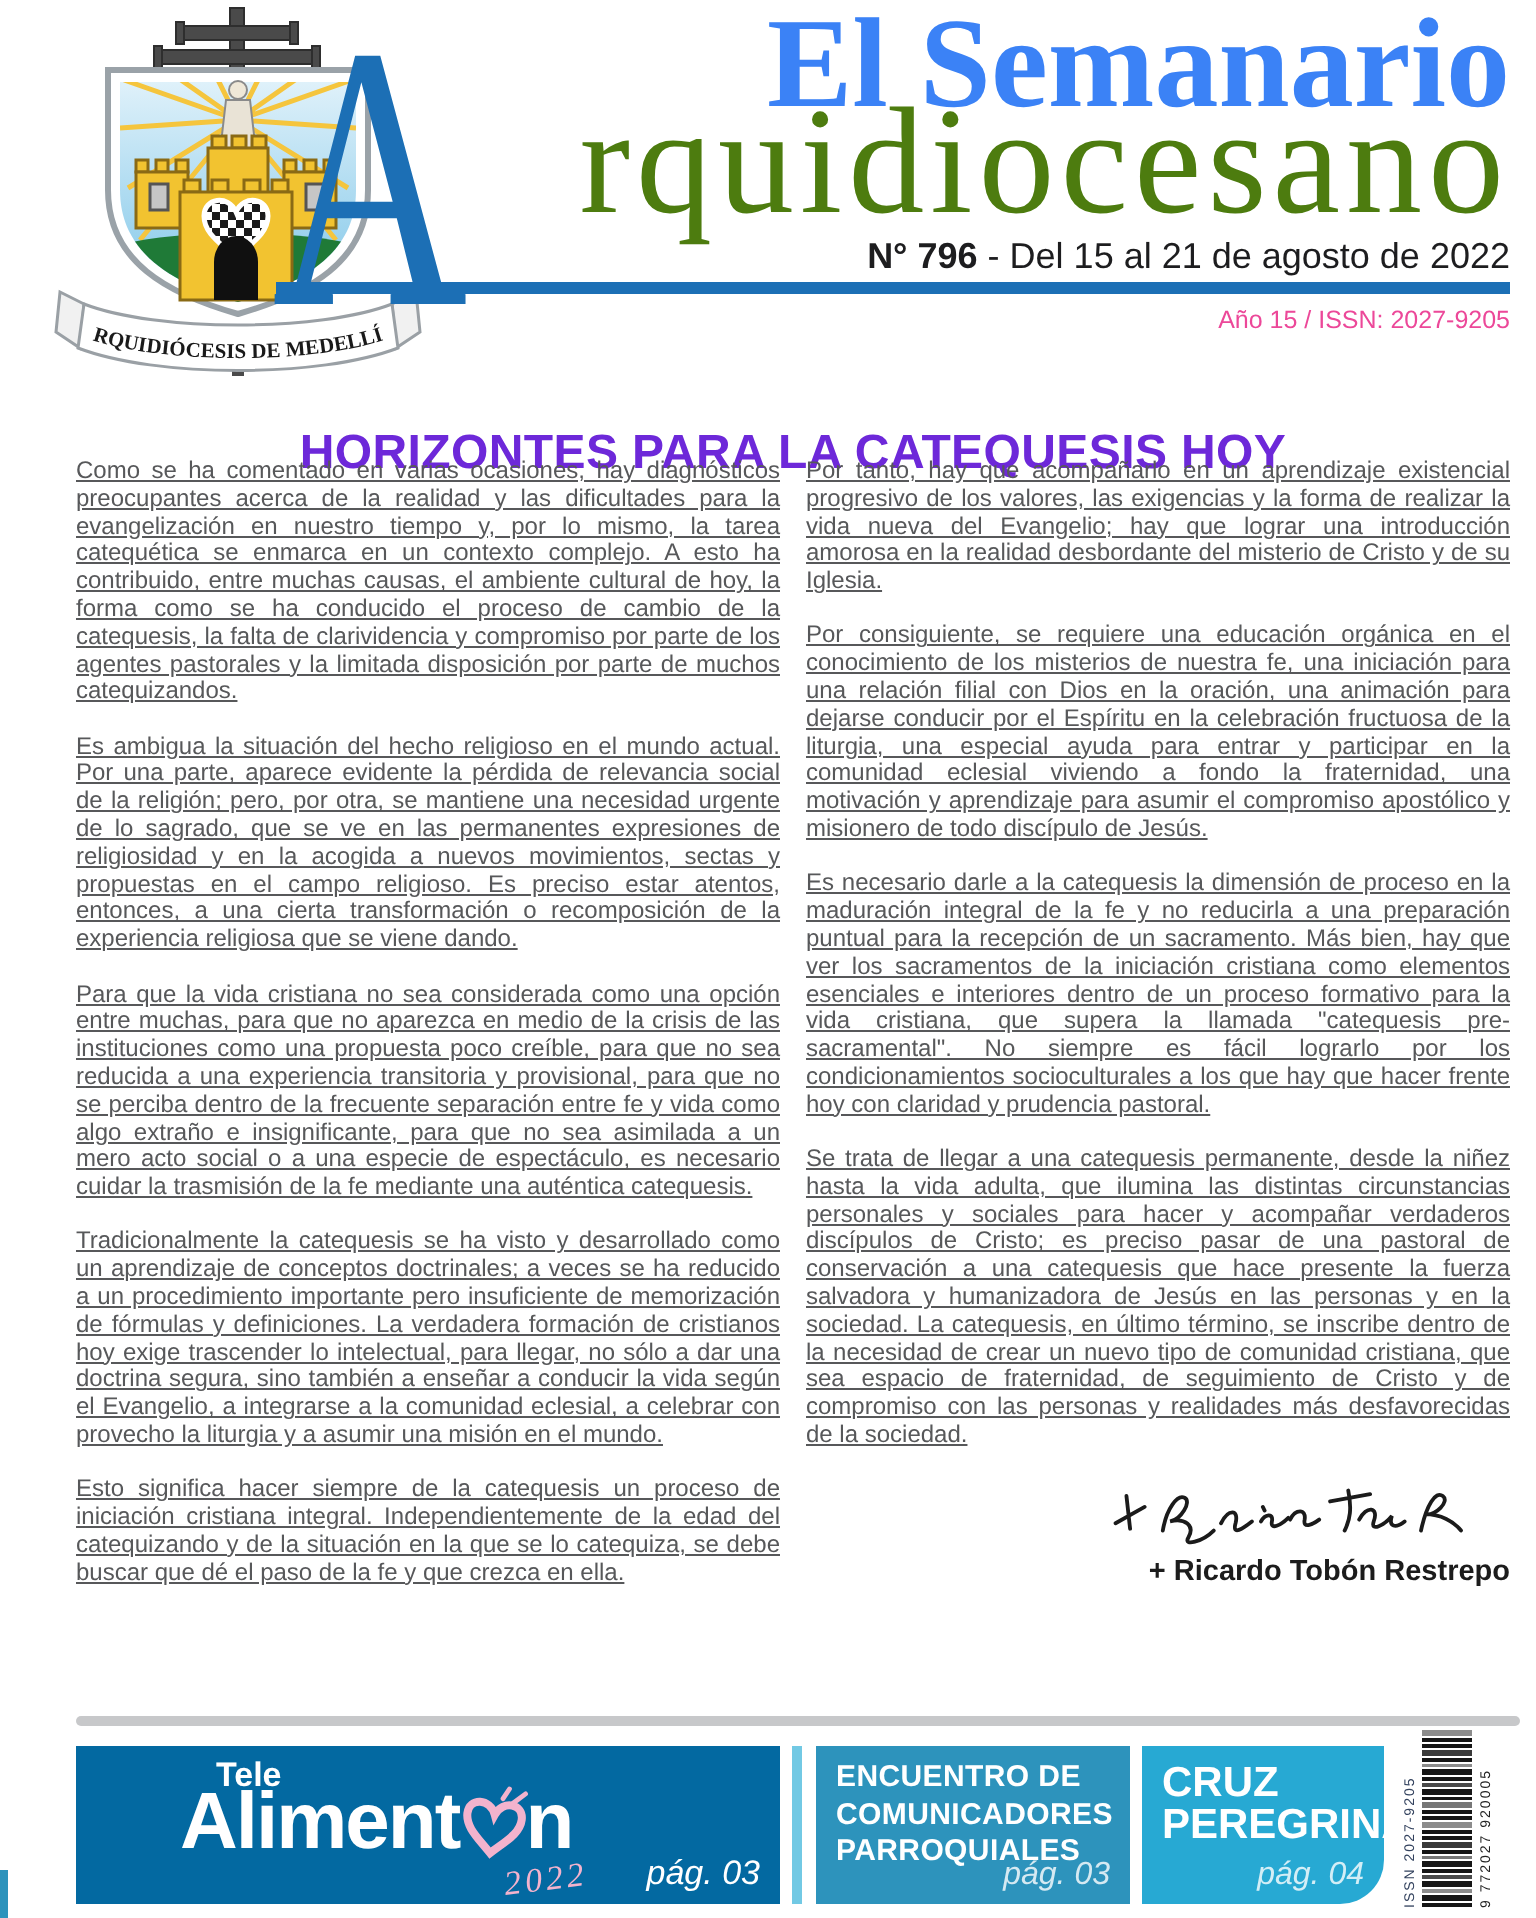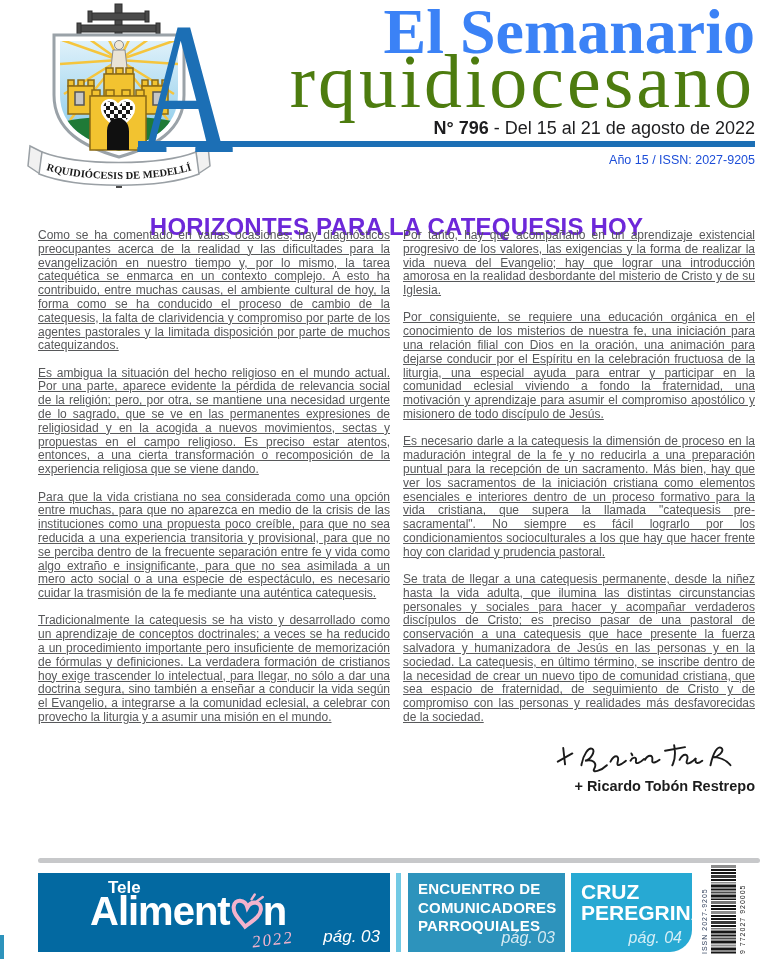--- a/index.html
+++ b/index.html
@@ -12,21 +12,21 @@
          font-size:188px;line-height:1;color:#1C6FB5;transform:scaleX(.72);
          transform-origin:left top;}
   .title-red{position:absolute;right:13px;top:0;font-family:"Liberation Serif",serif;
          font-weight:bold;font-size:64px;line-height:1;color:#3b82f6;white-space:nowrap;}
   .title-blue{position:absolute;right:13px;top:43px;font-family:"Liberation Serif",serif;
          font-size:76px;line-height:1;color:#4d7c0f;letter-spacing:3px;white-space:nowrap;}
   .issue-line{position:absolute;right:13px;top:118px;font-size:18px;color:#1d1d1f;
          white-space:nowrap;}
   .issue-line b{font-weight:bold;margin-top:28px;}
   .blue-rule{position:absolute;left:138px;right:13px;top:141px;height:6px;background:#1C6FB5;}
-  .edition-info{position:absolute;right:13px;top:153px;font-size:12.5px;color:#1d4ed8;}
+  .edition-info{position:absolute;right:13px;top:153px;font-size:12.5px;color:#ec4899;}
 
   
   .headline{position:absolute;left:38px;width:717px;top:197px;text-align:center;
          font-size:24px;font-weight:bold;color:#6d28d9;letter-spacing:.2px;}
   .columns{position:absolute;left:38px;top:229px;width:717px;display:flex;gap:13px;}
   .col{width:352px;font-size:12px;line-height:13.8px;color:#57585A;text-align:justify;}
   .col p{margin:0 0 13.5px;text-decoration:underline;}
   .signature{margin-top:8px;text-align:right;color:#1e1e1e;}
   .signature .scrawl{display:block;margin-left:auto;margin-right:2px;}
   .sig-name,.sig-role{font-weight:bold;font-size:14.5px;line-height:17px;color:#1c1c1c;}
@@ -145,20 +145,21 @@
   <div class="edition-info">Año 15 / ISSN: 2027-9205</div>
 
   <h1 class="headline">HORIZONTES PARA LA CATEQUESIS HOY</h1>
 
   <div class="columns">
     <div class="col">
         <p>Como se ha comentado en varias ocasiones, hay diagnósticos preocupantes acerca de la realidad y las dificultades para la evangelización en nuestro tiempo y, por lo mismo, la tarea catequética se enmarca en un contexto complejo. A esto ha contribuido, entre muchas causas, el ambiente cultural de hoy, la forma como se ha conducido el proceso de cambio de la catequesis, la falta de clarividencia y compromiso por parte de los agentes pastorales y la limitada disposición por parte de muchos catequizandos.</p>
         <p>Es ambigua la situación del hecho religioso en el mundo actual. Por una parte, aparece evidente la pérdida de relevancia social de la religión; pero, por otra, se mantiene una necesidad urgente de lo sagrado, que se ve en las permanentes expresiones de religiosidad y en la acogida a nuevos movimientos, sectas y propuestas en el campo religioso. Es preciso estar atentos, entonces, a una cierta transformación o recomposición de la experiencia religiosa que se viene dando.</p>
         <p>Para que la vida cristiana no sea considerada como una opción entre muchas, para que no aparezca en medio de la crisis de las instituciones como una propuesta poco creíble, para que no sea reducida a una experiencia transitoria y provisional, para que no se perciba dentro de la frecuente separación entre fe y vida como algo extraño e insignificante, para que no sea asimilada a un mero acto social o a una especie de espectáculo, es necesario cuidar la trasmisión de la fe mediante una auténtica catequesis.</p>
         <p>Tradicionalmente la catequesis se ha visto y desarrollado como un aprendizaje de conceptos doctrinales; a veces se ha reducido a un procedimiento importante pero insuficiente de memorización de fórmulas y definiciones. La verdadera formación de cristianos hoy exige trascender lo intelectual, para llegar, no sólo a dar una doctrina segura, sino también a enseñar a conducir la vida según el Evangelio, a integrarse a la comunidad eclesial, a celebrar con provecho la liturgia y a asumir una misión en el mundo.</p>
+        <p>Esto significa hacer siempre de la catequesis un proceso de iniciación cristiana integral. Independientemente de la edad del catequizando y de la situación en la que se lo catequiza, se debe buscar que dé el paso de la fe y que crezca en ella.</p>
       </div>
     <div class="col">
       <div>
           <p>Por tanto, hay que acompañarlo en un aprendizaje existencial progresivo de los valores, las exigencias y la forma de realizar la vida nueva del Evangelio; hay que lograr una introducción amorosa en la realidad desbordante del misterio de Cristo y de su Iglesia.</p>
           <p>Por consiguiente, se requiere una educación orgánica en el conocimiento de los misterios de nuestra fe, una iniciación para una relación filial con Dios en la oración, una animación para dejarse conducir por el Espíritu en la celebración fructuosa de la liturgia, una especial ayuda para entrar y participar en la comunidad eclesial viviendo a fondo la fraternidad, una motivación y aprendizaje para asumir el compromiso apostólico y misionero de todo discípulo de Jesús.</p>
           <p>Es necesario darle a la catequesis la dimensión de proceso en la maduración integral de la fe y no reducirla a una preparación puntual para la recepción de un sacramento. Más bien, hay que ver los sacramentos de la iniciación cristiana como elementos esenciales e interiores dentro de un proceso formativo para la vida cristiana, que supera la llamada "catequesis pre-sacramental". No siempre es fácil lograrlo por los condicionamientos socioculturales a los que hay que hacer frente hoy con claridad y prudencia pastoral.</p>
           <p>Se trata de llegar a una catequesis permanente, desde la niñez hasta la vida adulta, que ilumina las distintas circunstancias personales y sociales para hacer y acompañar verdaderos discípulos de Cristo; es preciso pasar de una pastoral de conservación a una catequesis que hace presente la fuerza salvadora y humanizadora de Jesús en las personas y en la sociedad. La catequesis, en último término, se inscribe dentro de la necesidad de crear un nuevo tipo de comunidad cristiana, que sea espacio de fraternidad, de seguimiento de Cristo y de compromiso con las personas y realidades más desfavorecidas de la sociedad.</p>
         </div>
       <div class="signature">
         <svg class="scrawl" width="205" height="40" viewBox="0 0 220 44">

